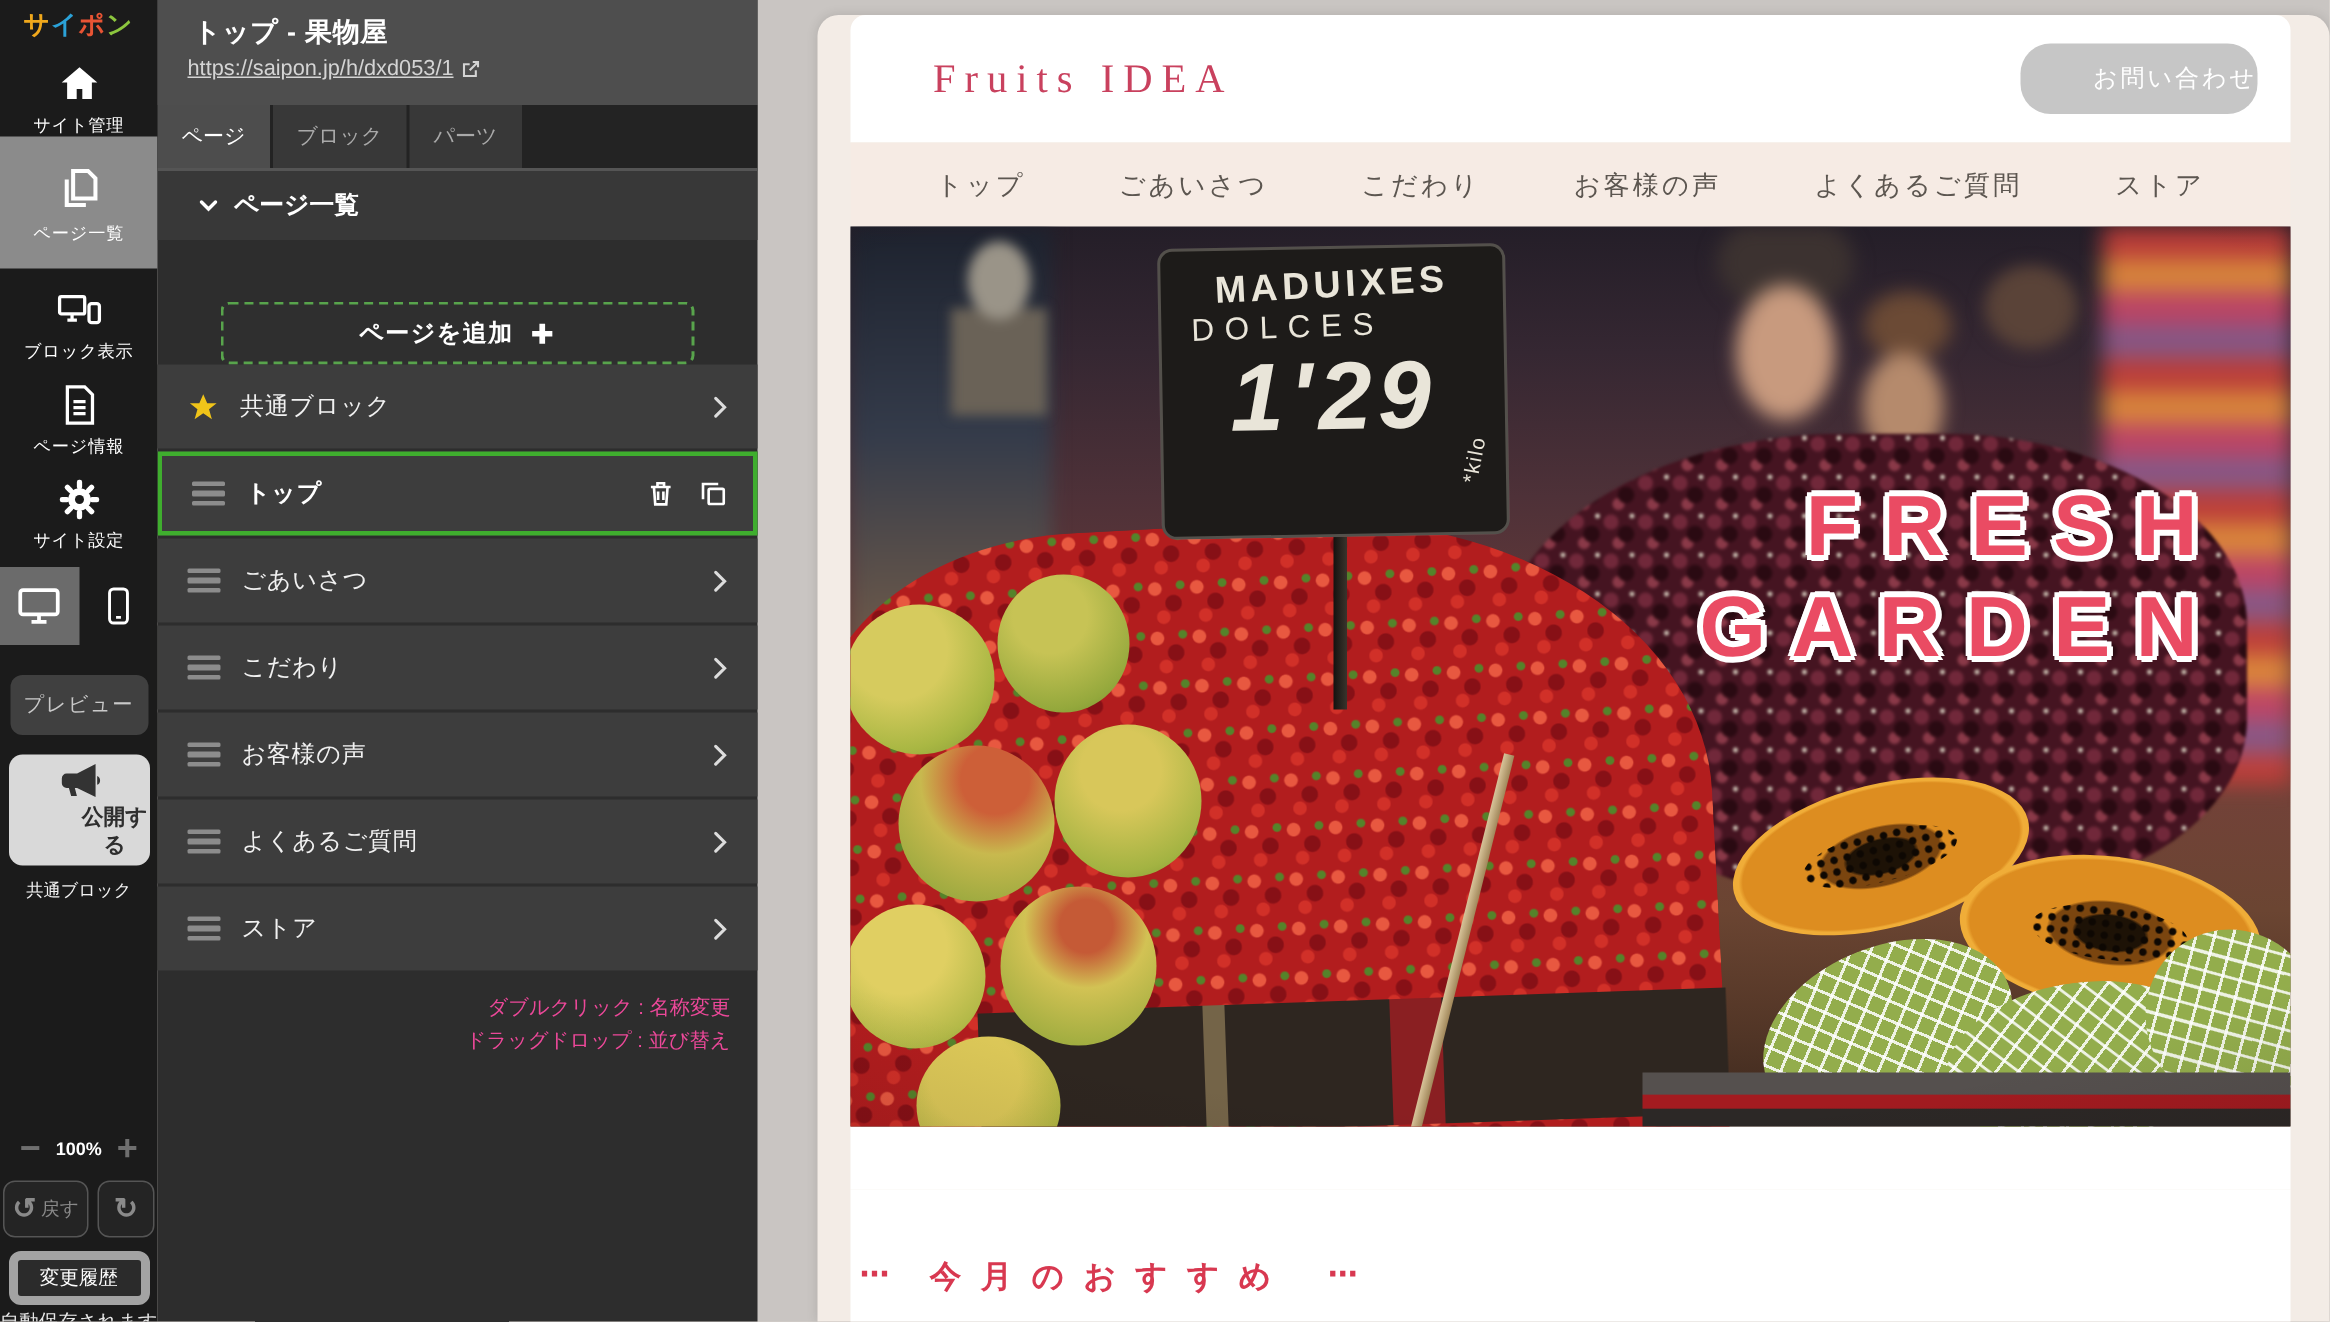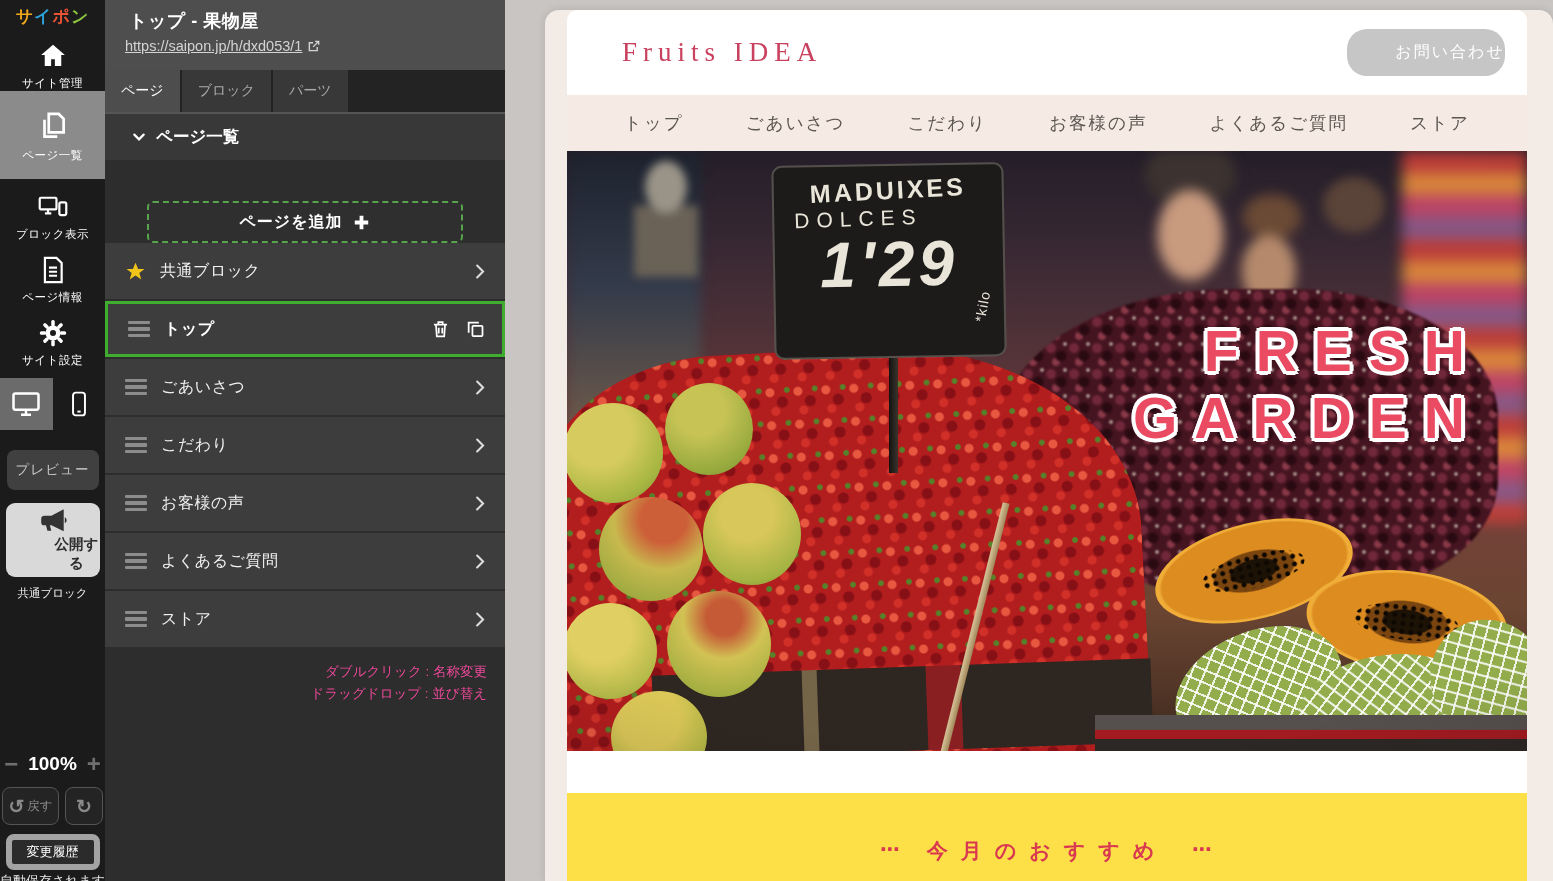--- a/index.html
+++ b/index.html
@@ -23,21 +23,21 @@
   .btn-preview { margin-top:20px; width:92px; height:40px; background:#404040; border:none; border-radius:8px;
     color:#c9c9c9; font-size:13.5px; letter-spacing:1px; cursor:pointer; }
   .btn-publish { margin-top:13px; width:94px; height:74px; background:#d9d9d9; border:none; border-radius:9px;
     display:flex; flex-direction:column; align-items:center; justify-content:center; gap:2px; cursor:pointer; }
   .btn-publish svg { width:30px; height:26px; }
   .publish-label { font-size:14.5px; font-weight:bold; color:#2e2e2e;margin-left:48px; }
   .publish-status { margin-top:9px; font-size:11.5px; color:#f2f2f2; }
   .rail-spacer { flex:1; }
   .zoom-row { display:flex; align-items:center; gap:10px; margin-bottom:12px; }
   .zoom-btn { color:#6f6f6f; font-size:24px; font-weight:bold; line-height:18px; cursor:pointer; }
-  .zoom-val { color:#fff; font-size:19px; font-weight:bold; }
+  .zoom-val { color:#fff; font-size:12px; font-weight:bold; }
   .undo-row { display:flex; gap:6px; margin-bottom:9px; }
   .btn-undo { width:57px; height:38px; background:#242424; border:1px solid #555; border-radius:8px;
     color:#8a8a8a; font-size:12.5px; display:flex; align-items:center; justify-content:center; gap:3px; cursor:pointer; }
   .btn-redo { width:38px; height:38px; background:#242424; border:1px solid #555; border-radius:8px;
     color:#8a8a8a; display:flex; align-items:center; justify-content:center; cursor:pointer; }
   .spin { font-size:19px; font-weight:bold; }
   .btn-history { width:94px; height:36px; background:#2b2b2b; border:6px solid #a3a3a3; border-radius:8px;
     color:#fff; font-size:13px; cursor:pointer; margin-bottom:2px; }
   .autosave { color:#e8e8e8; font-size:13px; white-space:nowrap; margin-bottom:-9px; }
 
@@ -156,21 +156,21 @@
   .h-stick { left:33.5%; top:34.5%; width:9px; height:115px; background:linear-gradient(90deg,#141210,#3a342c); }
   .h-headline { right:62px; top:167px; text-align:right; font-weight:bold; font-size:57px; line-height:67px;
     letter-spacing:17px; color:#ea4b63; white-space:nowrap;
     text-shadow:-4px 0 0 #fff,4px 0 0 #fff,0 -4px 0 #fff,0 4px 0 #fff,
       -3px -3px 0 #fff,3px -3px 0 #fff,-3px 3px 0 #fff,3px 3px 0 #fff; }
   .h-headline div { margin-right:-17px; }
   .hero-vignette { left:0; top:0; right:0; bottom:0;
     background:radial-gradient(120% 90% at 50% 45%, rgba(0,0,0,0) 60%, rgba(20,8,10,.28) 100%); }
 
   .site-strip { height:42px; background:#fff; }
-  .site-foot { height:88px; background:#fde047; text-align:center; padding-top:44px; }
+  .site-foot { height:88px; background:#ffffff; text-align:left; padding-top:44px; }
   .foot-line { color:#d83850; font-size:21px; font-weight:bold; letter-spacing:13px; }
   .foot-decor { letter-spacing:2px; font-size:20px; vertical-align:2px; margin:0 6px; }
 
   svg.icon { display:block; }
 </style>
 </head>
 <body>
 
 <div class="iconbar">
   <div class="brand"><span class="c1">サ</span><span class="c2">イ</span><span class="c3">ポ</span><span class="c4">ン</span></div>

